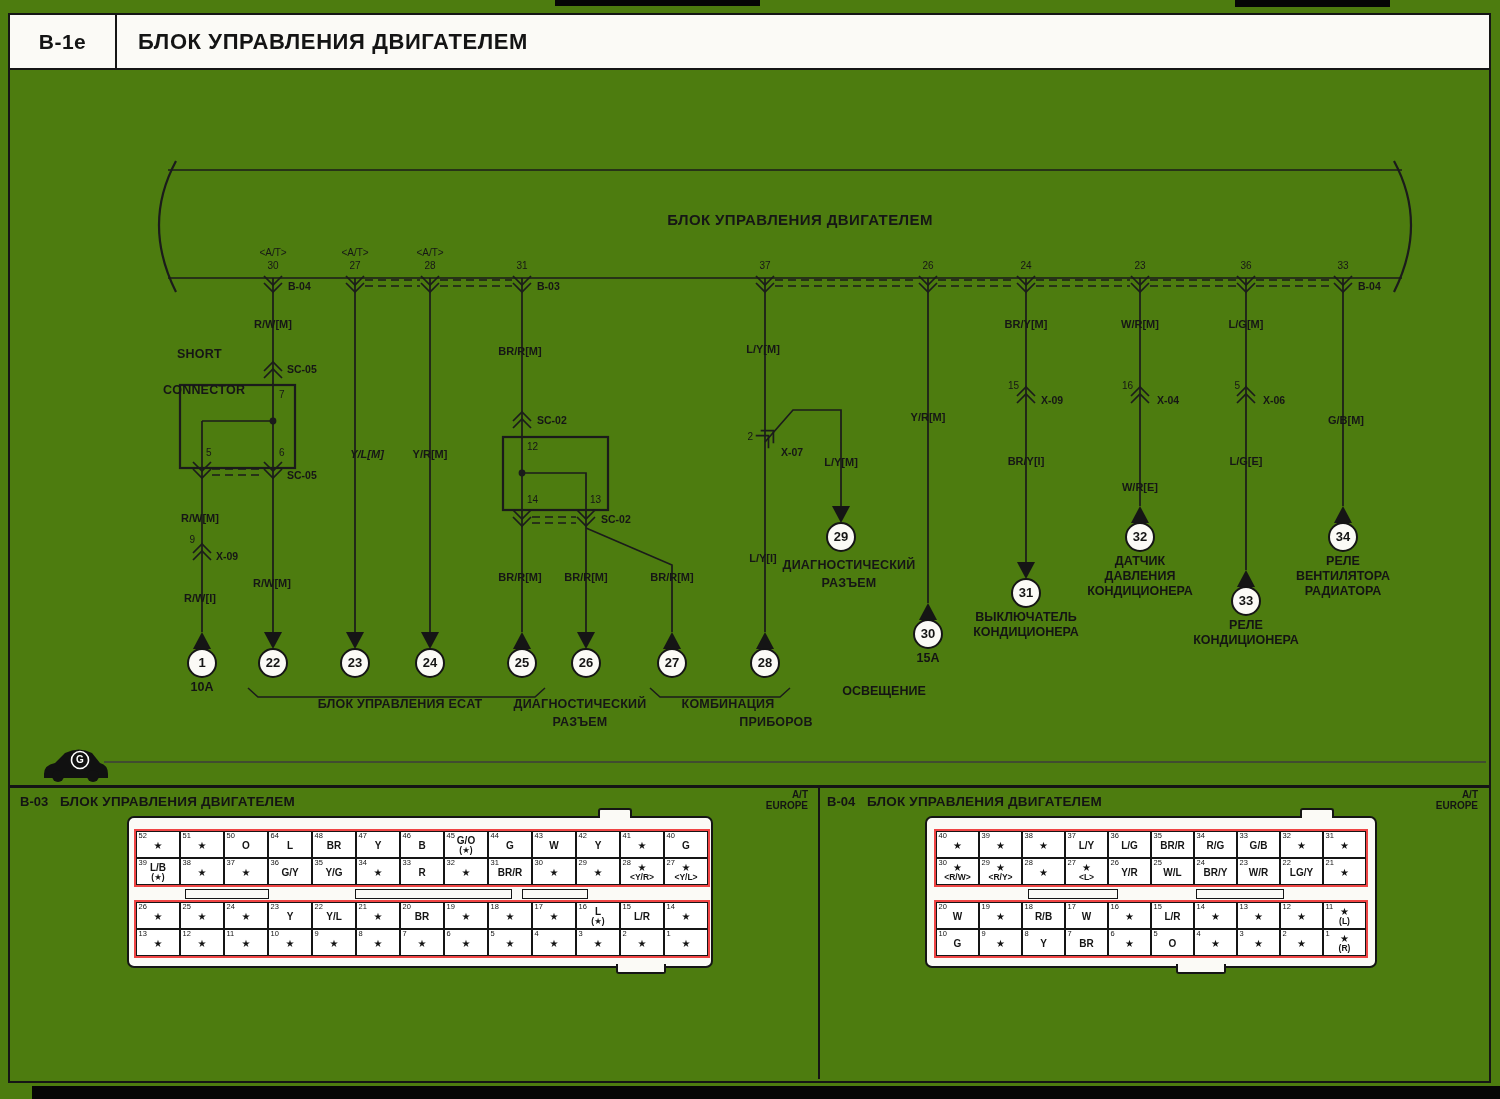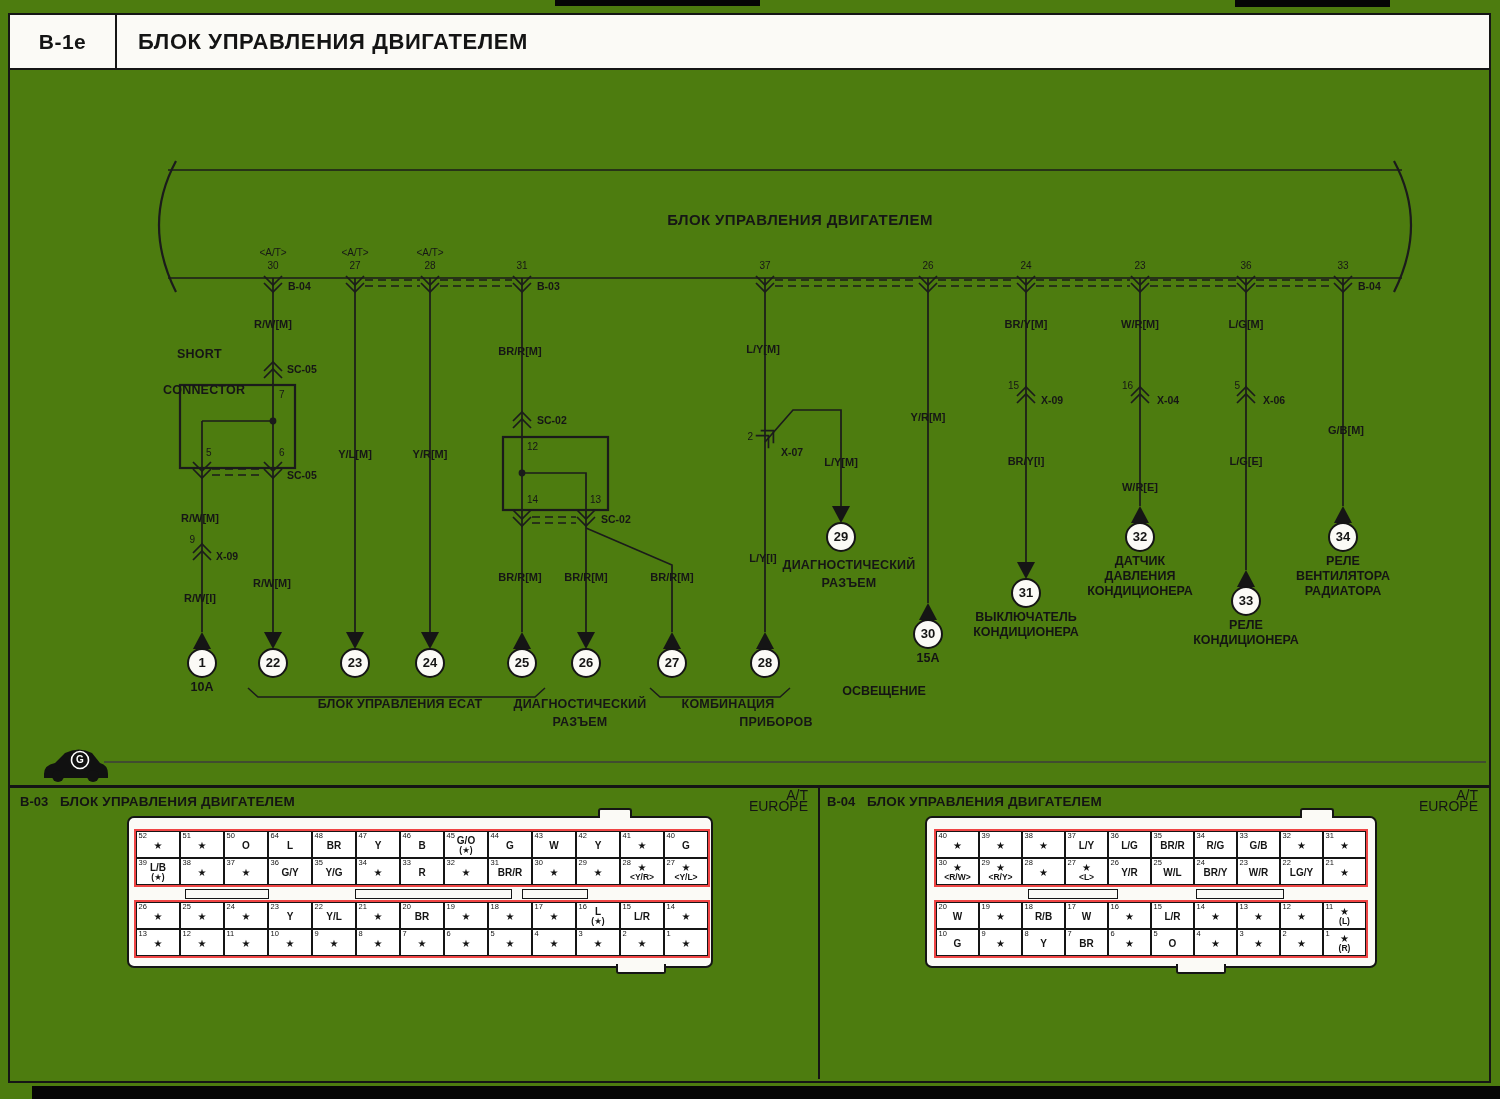--- a/index.html
+++ b/index.html
@@ -42,21 +42,21 @@
   .tab.bot{border-top:none;border-radius:0 0 3px 3px;}
   .slot{position:absolute;border:1.5px solid #151515;background:#fbfaf6;}
   .pinblock{position:absolute;display:grid;grid-auto-rows:27px;border:2px solid #ef4444;background:#fff;}
   .pincell{position:relative;border:1.1px solid #151515;overflow:hidden;}
   .pn{position:absolute;top:0;left:1.5px;font-size:7.5px;line-height:8px;}
   .pv{display:block;text-align:center;margin-top:9px;font-size:10px;font-weight:bold;line-height:10px;}
   .pincell.two .pv{margin-top:3.5px;}
   .pv2{display:block;text-align:center;font-size:8.5px;font-weight:bold;line-height:9px;}
   .sec-code{position:absolute;font-size:13px;font-weight:bold;}
   .sec-title{position:absolute;font-size:13.5px;font-weight:600;letter-spacing:.2px;}
-  .sec-note{position:absolute;text-align:right;font-size:14px;line-height:10.5px;font-weight:400;}
+  .sec-note{position:absolute;text-align:right;font-size:10px;line-height:10.5px;font-weight:700;}
   .scanbar{position:absolute;background:#060606;}
 </style>
 </head>
 <body>
 
 <div class="page">
 
   <div class="scanbar" style="left:555px;top:0;width:205px;height:6px;"></div>
   <div class="scanbar" style="left:1235px;top:0;width:155px;height:7px;"></div>
   <div class="scanbar" style="left:32px;top:1086px;width:1468px;height:13px;"></div>
@@ -178,21 +178,21 @@
       <div class="dlabel cn l" style="left: 287px; top: 363px;">SC-05</div>
       <div class="dlabel pin l" style="left: 279px; top: 389px;">7</div>
       <div class="dlabel pin l" style="left: 206px; top: 447px;">5</div>
       <div class="dlabel pin l" style="left: 279px; top: 447px;">6</div>
       <div class="dlabel cn l" style="left: 287px; top: 469px;">SC-05</div>
       <div class="dlabel wl" style="left: 200px; top: 512px;">R/W[M]</div>
       <div class="dlabel pin r" style="left: 195px; top: 534px;">9</div>
       <div class="dlabel cn l" style="left: 216px; top: 550px;">X-09</div>
       <div class="dlabel wl" style="left: 200px; top: 592px;">R/W[I]</div>
       <div class="dlabel wl" style="left: 272px; top: 577px;">R/W[M]</div>
-      <div class="dlabel wl" style="left: 355px; top: 448px;">Y/L[M]</div>
+      <div class="dlabel wl" style="left: 367px; top: 448px; font-style: italic;">Y/L[M]</div>
       <div class="dlabel wl" style="left: 430px; top: 448px;">Y/R[M]</div>
       <div class="dlabel wl" style="left: 520px; top: 345px;">BR/R[M]</div>
       <div class="dlabel cn l" style="left: 537px; top: 414px;">SC-02</div>
       <div class="dlabel pin l" style="left: 527px; top: 441px;">12</div>
       <div class="dlabel pin l" style="left: 527px; top: 494px;">14</div>
       <div class="dlabel pin l" style="left: 590px; top: 494px;">13</div>
       <div class="dlabel cn l" style="left: 601px; top: 513px;">SC-02</div>
       <div class="dlabel wl" style="left: 520px; top: 571px;">BR/R[M]</div>
       <div class="dlabel wl" style="left: 586px; top: 571px;">BR/R[M]</div>
       <div class="dlabel wl" style="left: 672px; top: 571px;">BR/R[M]</div>
@@ -209,21 +209,21 @@
       <div class="dlabel cn l" style="left: 1041px; top: 394px;">X-09</div>
       <div class="dlabel wl" style="left: 1026px; top: 455px;">BR/Y[I]</div>
       <div class="dlabel wl" style="left: 1140px; top: 318px;">W/R[M]</div>
       <div class="dlabel pin r" style="left: 1133px; top: 380px;">16</div>
       <div class="dlabel cn l" style="left: 1157px; top: 394px;">X-04</div>
       <div class="dlabel wl" style="left: 1140px; top: 481px;">W/R[E]</div>
       <div class="dlabel wl" style="left: 1246px; top: 318px;">L/G[M]</div>
       <div class="dlabel pin r" style="left: 1240px; top: 380px;">5</div>
       <div class="dlabel cn l" style="left: 1263px; top: 394px;">X-06</div>
       <div class="dlabel wl" style="left: 1246px; top: 455px;">L/G[E]</div>
-      <div class="dlabel wl" style="left: 1346px; top: 424px;">G/B[M]</div>
+      <div class="dlabel wl" style="left: 1346px; top: 414px;">G/B[M]</div>
       <div class="dlabel comp" style="left: 400px; top: 698px;">БЛОК УПРАВЛЕНИЯ ECAT</div>
       <div class="dlabel comp" style="left: 580px; top: 698px;">ДИАГНОСТИЧЕСКИЙ</div>
       <div class="dlabel comp" style="left: 580px; top: 716px;">РАЗЪЕМ</div>
       <div class="dlabel comp" style="left: 728px; top: 698px;">КОМБИНАЦИЯ</div>
       <div class="dlabel comp" style="left: 728px; top: 716px; margin-left: 48px;">ПРИБОРОВ</div>
       <div class="dlabel pin inv" style="left: 80px; top: 754px;">G</div>
     </div>
   <div id="circles-layer">
       <div class="arrow-up" style="left: 193px; top: 632px;"></div>
       <div class="ccircle" style="left: 187px; top: 648px;">1</div>

